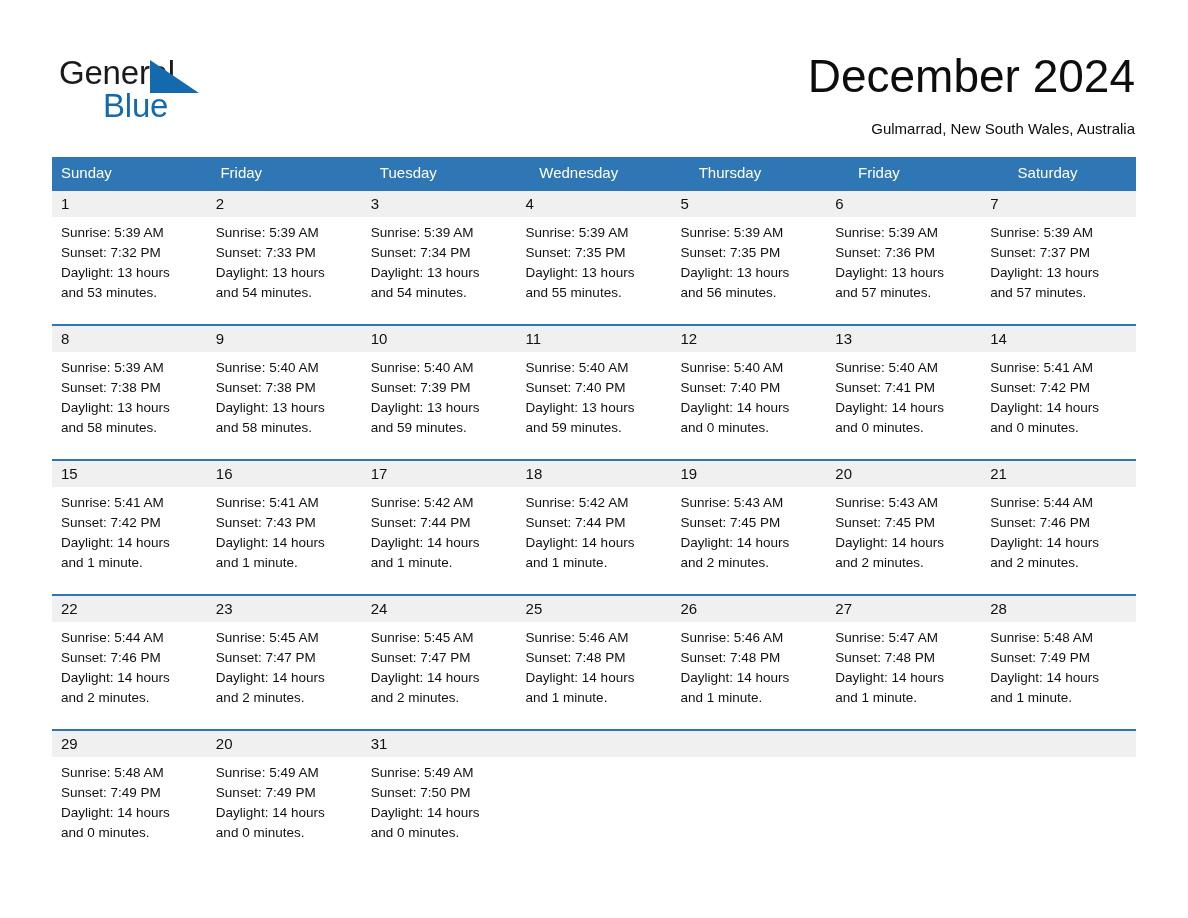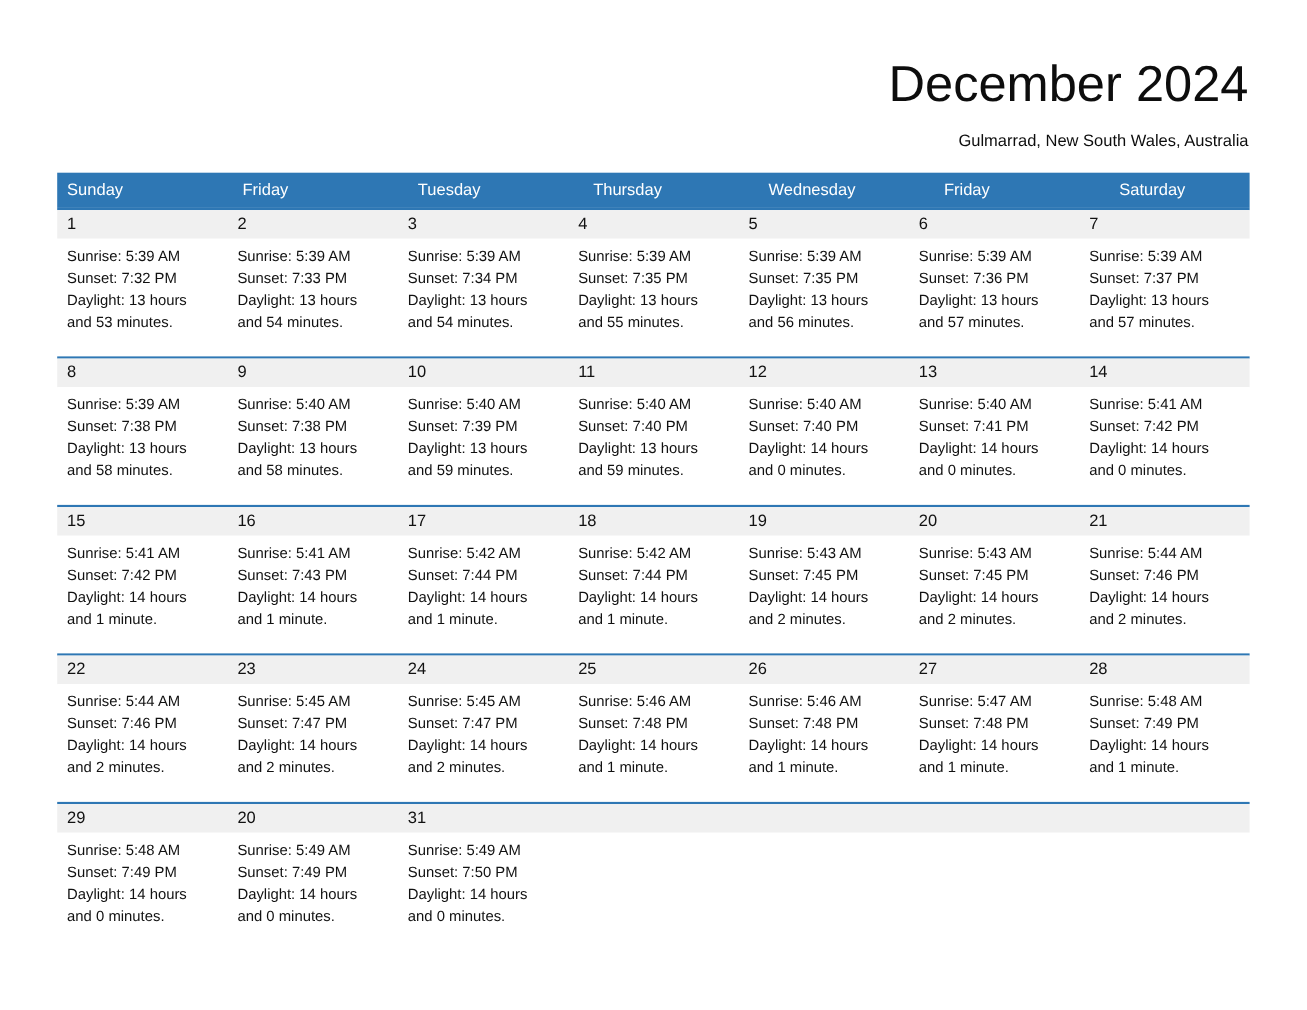--- a/index.html
+++ b/index.html
@@ -164,33 +164,38 @@
     white-space: nowrap;
   }
 </style>
 </head>
 <body>
 
 <div class="page">
 
   <div class="header">
 
+    <div class="logo">
+      <div class="logo-general">General</div>
+      <div class="logo-triangle"></div>
+      <div class="logo-blue">Blue</div>
+    </div>
 
     <div class="title">December 2024</div>
     <div class="subtitle">Gulmarrad, New South Wales, Australia</div>
   </div>
 
   <div class="calendar">
 
     <div class="weekday-row">
       <div class="weekday-cell">Sunday</div>
       <div class="weekday-cell">Friday</div>
       <div class="weekday-cell">Tuesday</div>
+      <div class="weekday-cell">Wednesday</div>
       <div class="weekday-cell">Thursday</div>
-      <div class="weekday-cell">Wednesday</div>
       <div class="weekday-cell">Friday</div>
       <div class="weekday-cell">Saturday</div>
     </div>
 
     <div class="week-row">
       <div class="week-daynum-band">
         <div class="daynum-cell">1</div>
         <div class="daynum-cell">2</div>
         <div class="daynum-cell">3</div>
         <div class="daynum-cell">4</div>

